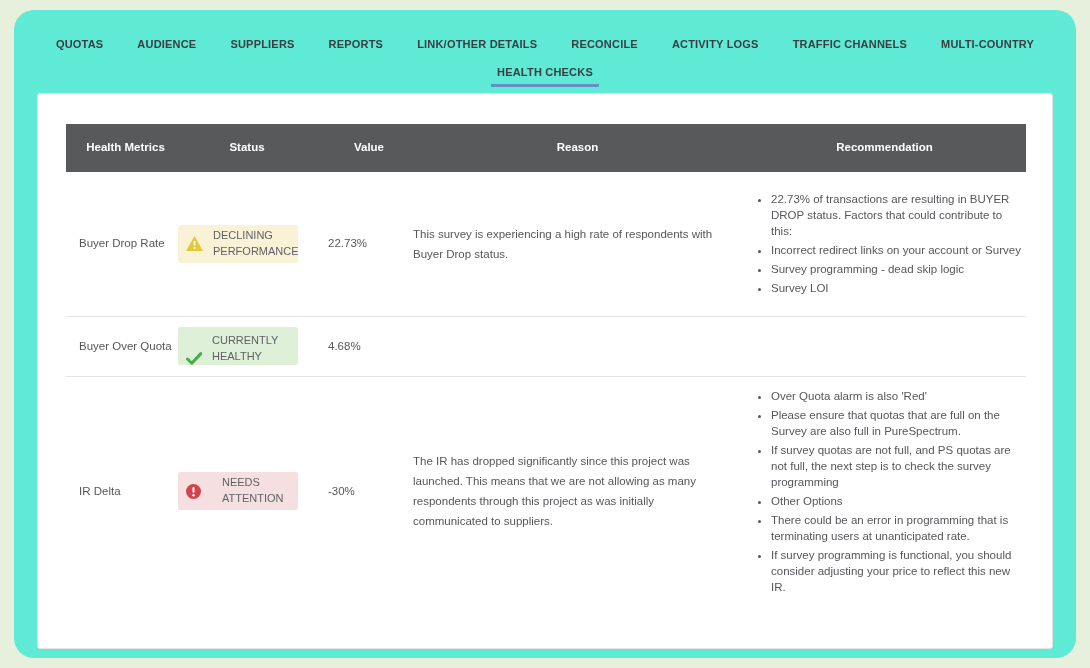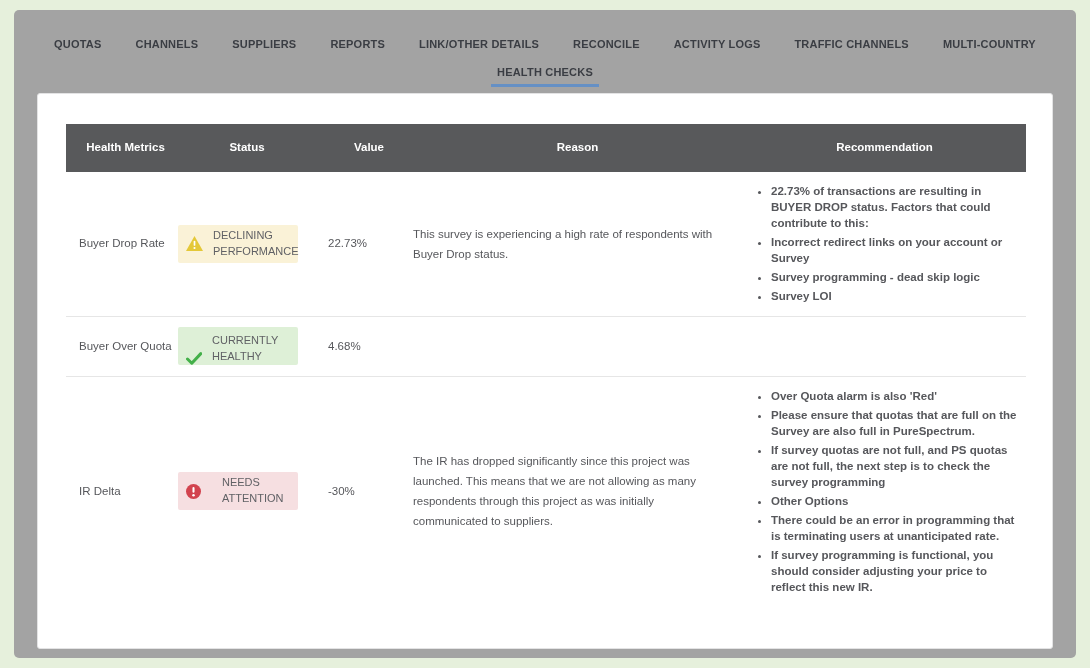--- a/index.html
+++ b/index.html
@@ -17,21 +17,21 @@
   html,body{margin:0;padding:0;}
   body{
     width:1090px;height:668px;position:relative;
     background:var(--page_bg);
     font-family:"Liberation Sans", sans-serif;
     color:#56575b;
     overflow:hidden;
   }
   .window-card{
     position:absolute;left:14px;top:10px;right:14px;bottom:10px;
-    background:#a3a3a3;border-radius:5px;
+    background:#5eead4;border-radius:20px;
   }
   
   .tabs-row1{
     display:flex;justify-content:center;align-items:center;gap:34px;
     padding-top:28px;
   }
   .tab{
     font-size:11px;font-weight:700;color:#3a3d43;letter-spacing:.2px;
     white-space:nowrap;cursor:pointer;
   }
@@ -71,41 +71,41 @@
   tr.row-1{height:144px;}
   tr.row-2{height:60px;}
   tr.row-3{height:60px;}
   tr.row-4{height:213px;}
   tbody tr + tr td{border-top:1px solid #e6e6e6;}
   .c-metric{padding-left:13px;line-height:1.45;}
   .c-status{padding-left:5px;}
   .c-value{padding-left:7px;white-space:pre-line;line-height:1.45;}
   .c-reason{padding:2px 14px 2px 2px;line-height:1.75;}
   .c-reco{vertical-align:top;padding:11px 4px 8px 0;}
-  .c-reco ul{margin:0;padding-left:28px;list-style:disc;font-weight:bold;}
+  .c-reco ul{margin:0;padding-left:28px;list-style:disc;}
   .c-reco li{margin-bottom:3px;line-height:16px;font-size:11.5px;color:#56575b;}
   
   .badge{
     width:120px;height:38px;border-radius:2px;
     display:flex;align-items:center;
   }
   .badge .ic{margin-left:8px;display:flex;align-items:center;flex:0 0 auto;}
   .badge-label{margin-left:10px;font-size:11px;line-height:1.45;color:#606165;}
   .badge.warning{background:var(--warning_bg);}
   .badge.success{background:var(--success_bg);align-items:flex-end;}
   .badge.danger{background:var(--danger_bg);gap:11px;}
 </style>
 </head>
 <body>
 
 <div class="window-card">
 
   <nav class="tabs-row1">
     <span class="tab">QUOTAS</span>
-    <span class="tab">CHANNELS</span>
+    <span class="tab">AUDIENCE</span>
     <span class="tab">SUPPLIERS</span>
     <span class="tab">REPORTS</span>
     <span class="tab">LINK/OTHER DETAILS</span>
     <span class="tab">RECONCILE</span>
     <span class="tab">ACTIVITY LOGS</span>
     <span class="tab">TRAFFIC CHANNELS</span>
     <span class="tab">MULTI-COUNTRY</span>
   </nav>
   <div class="tabs-row2">
     <span class="tab-active">HEALTH CHECKS</span>

